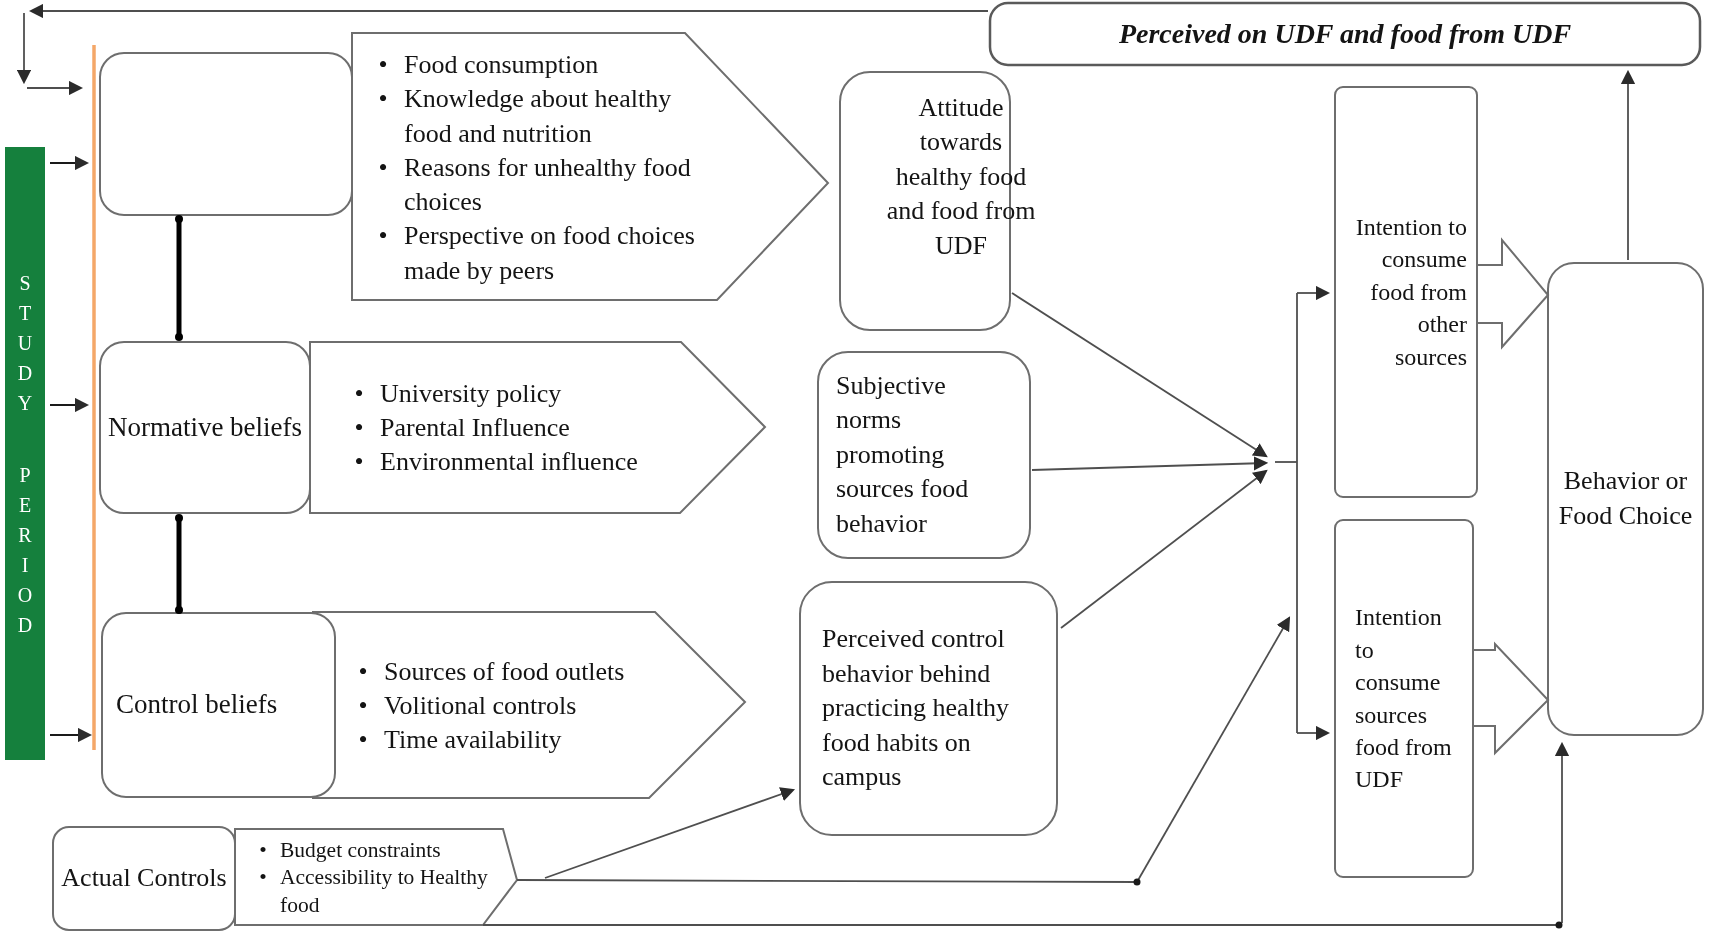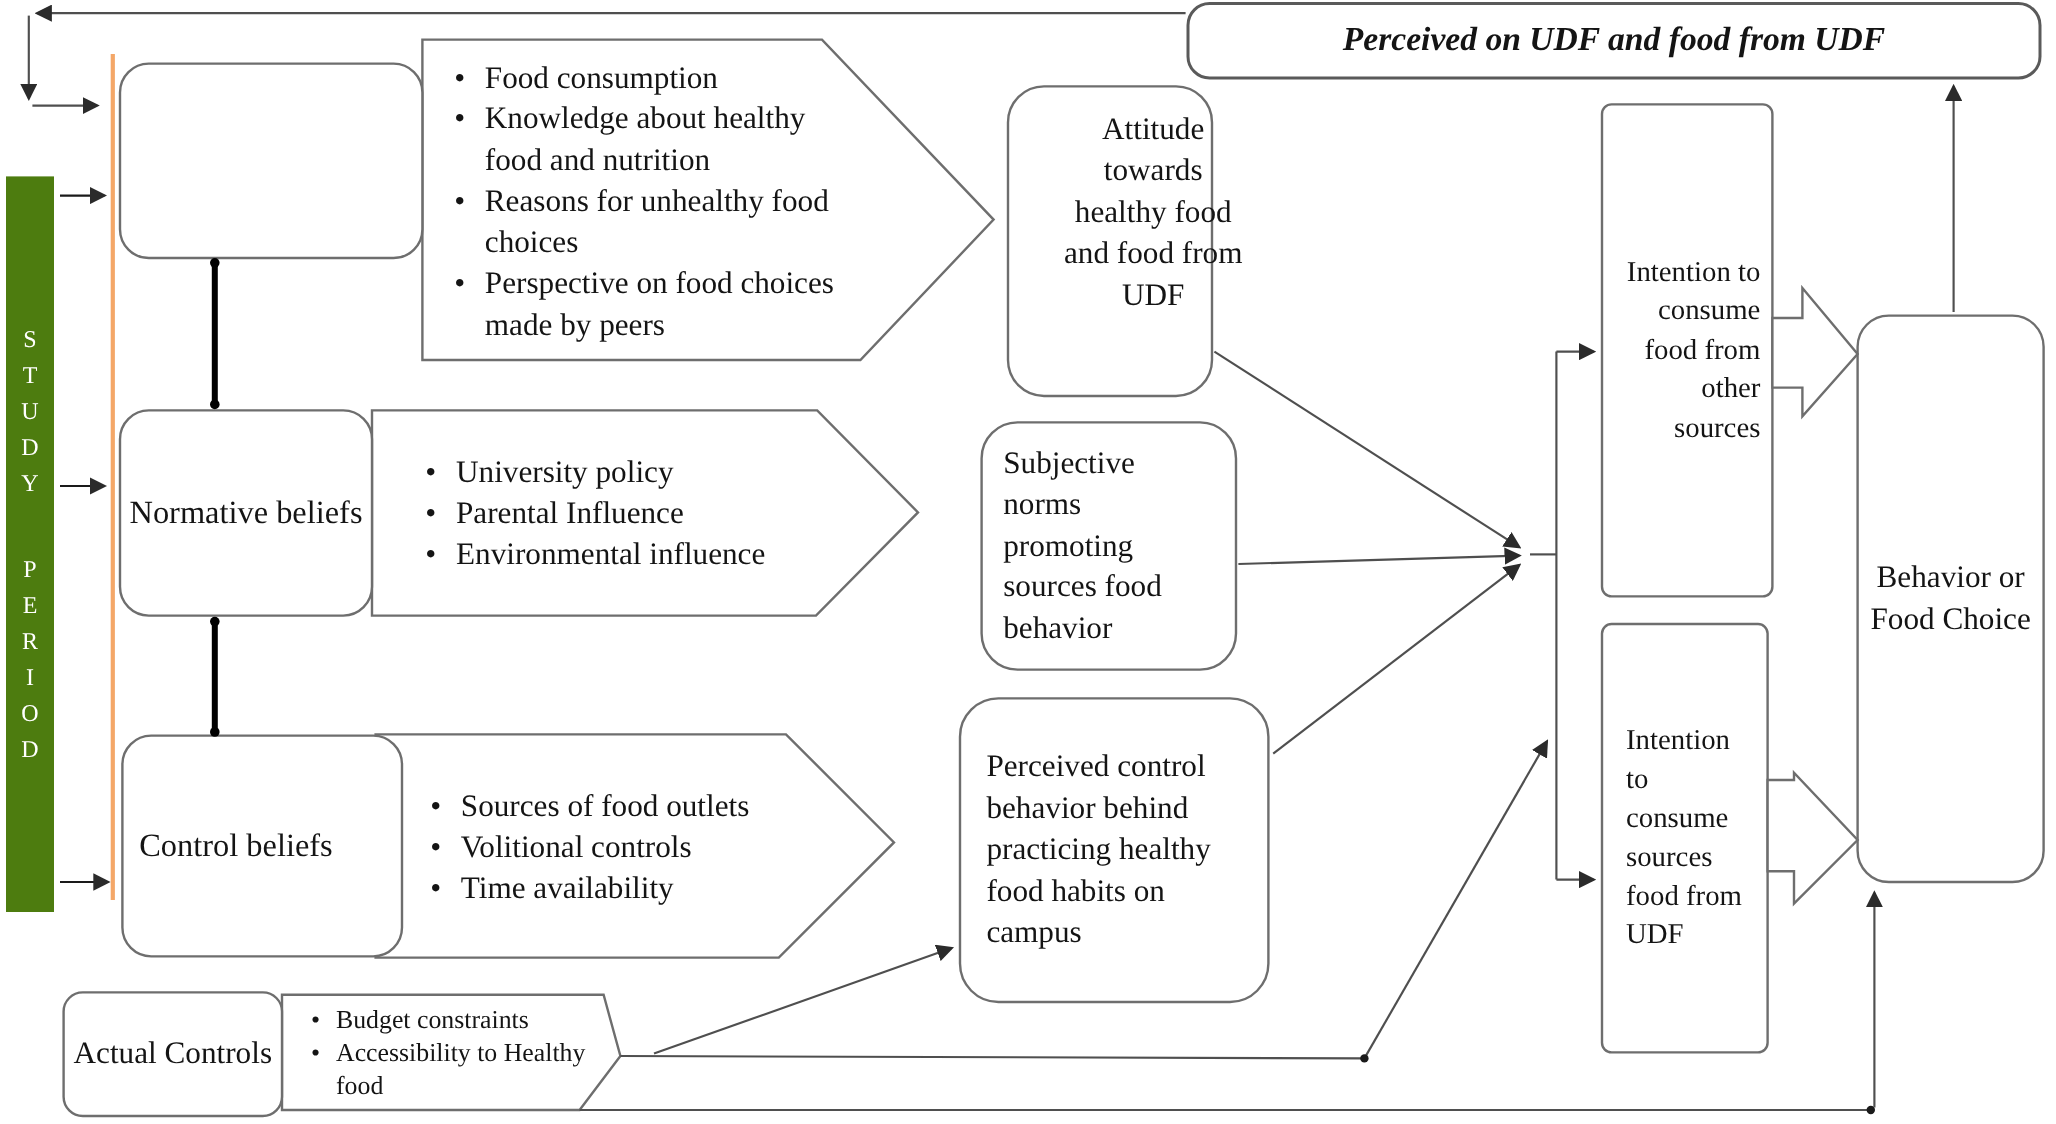--- a/index.html
+++ b/index.html
@@ -3,21 +3,21 @@
 <meta charset="utf-8">
 <style>
   html,body{margin:0;padding:0;background:#fff;}
   .canvas{position:relative;width:1713px;height:937px;background:#fff;overflow:hidden;
           font-family:"Liberation Serif","DejaVu Serif",serif;color:#141414;}
   svg.layer{position:absolute;left:0;top:0;z-index:1;}
   .txt{position:absolute;z-index:2;display:flex;}
   .vcenter{align-items:center;}
   .hcenter{justify-content:center;text-align:center;}
   .label{font-size:27px;line-height:1.25;}
-  .studybar{position:absolute;z-index:2;background:#4d7c0f;color:#fff;display:flex;flex-direction:column;
+  .studybar{position:absolute;z-index:2;background:#15803d;color:#fff;display:flex;flex-direction:column;
             align-items:center;justify-content:center;gap:42px;font-size:20px;line-height:1.5;}
   .studyword{width:18px;word-break:break-all;text-align:center;}
   .blist{flex-direction:column;justify-content:center;font-size:26px;line-height:1.32;z-index:2;position:absolute;display:flex;}
   .brow{display:flex;align-items:flex-start;}
   .bdot{flex:0 0 42px;text-align:center;}
   .bdot::before{content:"\2022";}
   .small .brow{font-size:21.5px;line-height:1.26;}
   .small .bdot{flex:0 0 34px;}
   .btext{flex:1;}
   .banner-text{font-size:28px;font-style:italic;font-weight:bold;z-index:2;}

